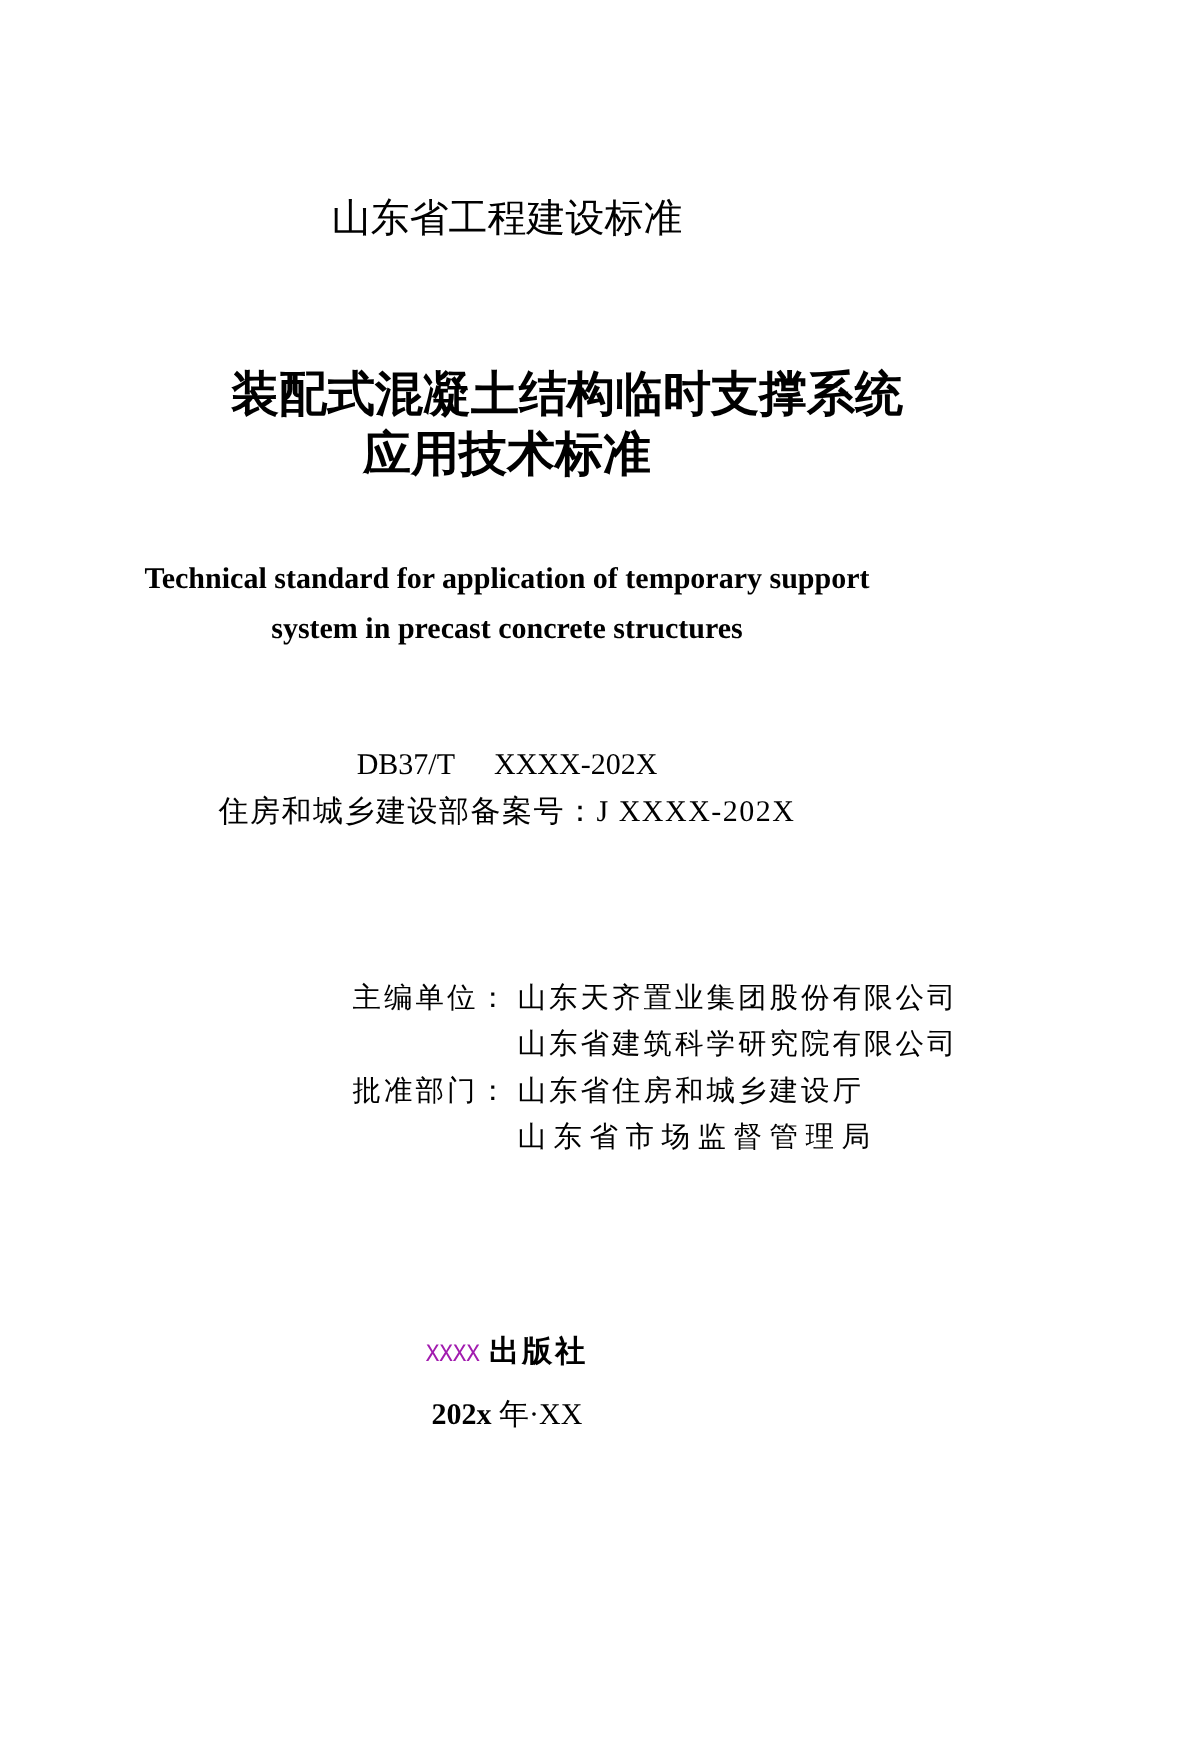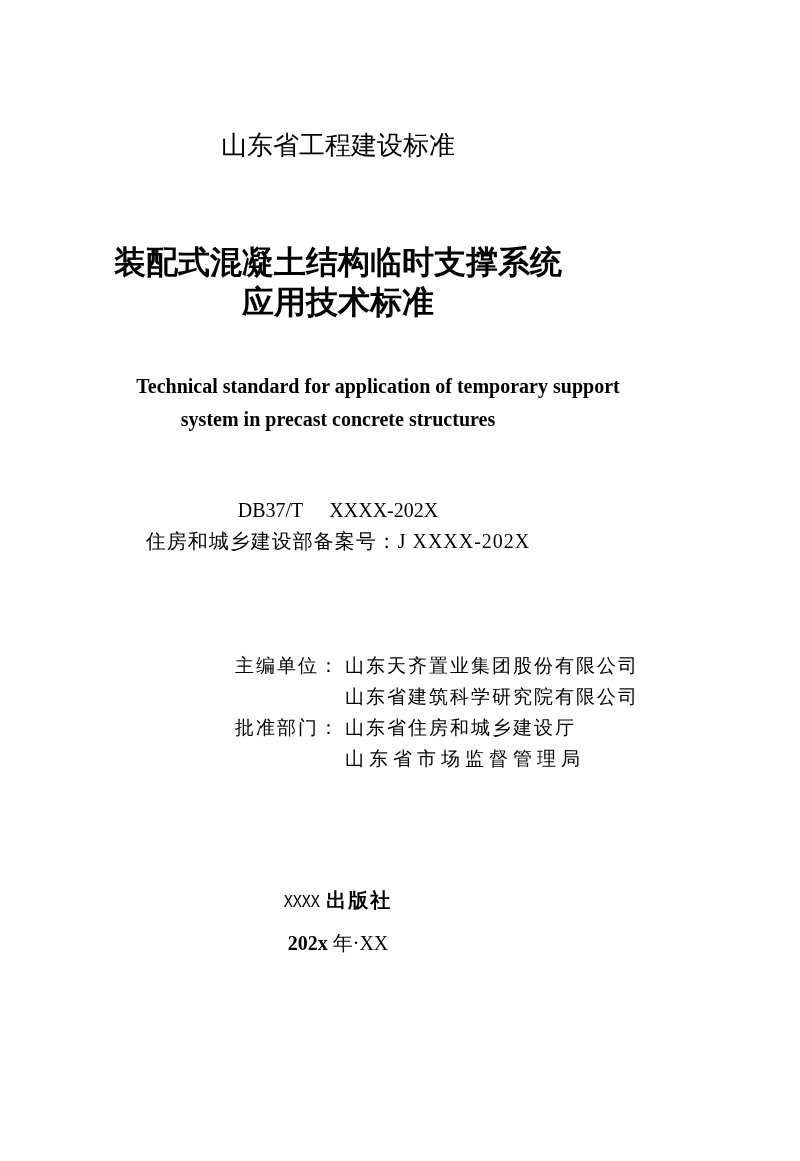--- a/index.html
+++ b/index.html
@@ -24,30 +24,30 @@
     font-size: 26px;
     letter-spacing: 0px;
     font-weight: normal;
   }
   .cn-title {
     font-family: "DejaVu Sans", "Liberation Sans", sans-serif;
     font-weight: bold;
     font-size: 32px;
     line-height: 40px;
   }
-  .cn-title.l1 { top: 242px; }
+  .cn-title.l1 { top: 242px; padding-left: 40px; }
   .cn-title.l2 { top: 282px; }
 
   .en-title {
     font-family: "Liberation Serif", "DejaVu Serif", serif;
     font-weight: bold;
     font-size: 20px;
     line-height: 32px;
   }
-  .en-title.l1 { top: 370px; padding-left: 40px; }
+  .en-title.l1 { top: 370px; }
   .en-title.l2 { top: 403px; }
 
   .std-code, .record-no {
     font-family: "Liberation Serif", "DejaVu Serif", serif;
     font-size: 20px;
     line-height: 30px;
   }
   .std-code { top: 495px; }
   .record-no { top: 526px; letter-spacing: 1px; }
   .std-code .gap { display: inline-block; width: 26px; }
@@ -73,21 +73,21 @@
   .wide { letter-spacing: 5px; }
 
   .publisher {
     top: 885px;
     font-size: 20px;
     line-height: 30px;
   }
   .publisher .pub-x {
     font-family: "DejaVu Sans Mono", "Liberation Mono", monospace;
     font-size: 15px;
-    color: #000000;
+    color: #a21caf;
   }
   .publisher .pub-name {
     font-family: "DejaVu Sans", "Liberation Sans", sans-serif;
     font-weight: bold;
     letter-spacing: 2px;
   }
   .pub-date {
     top: 928px;
     font-family: "Liberation Serif", "DejaVu Serif", serif;
     font-size: 20px;

